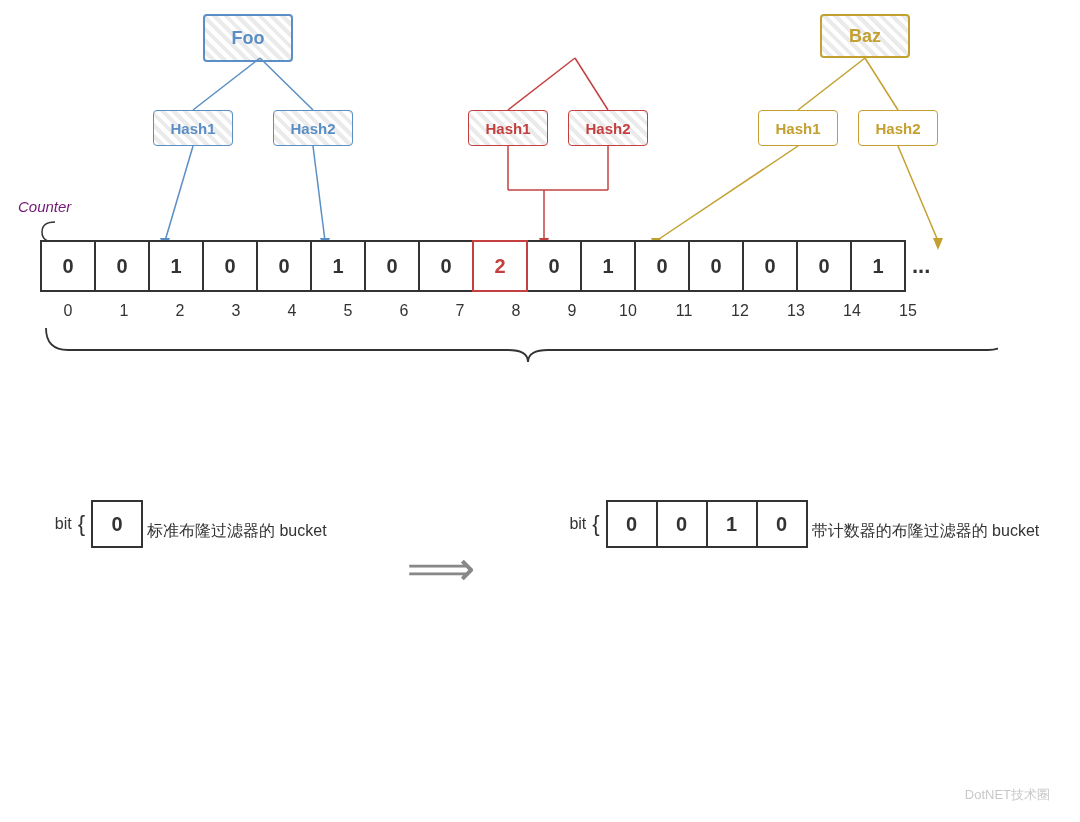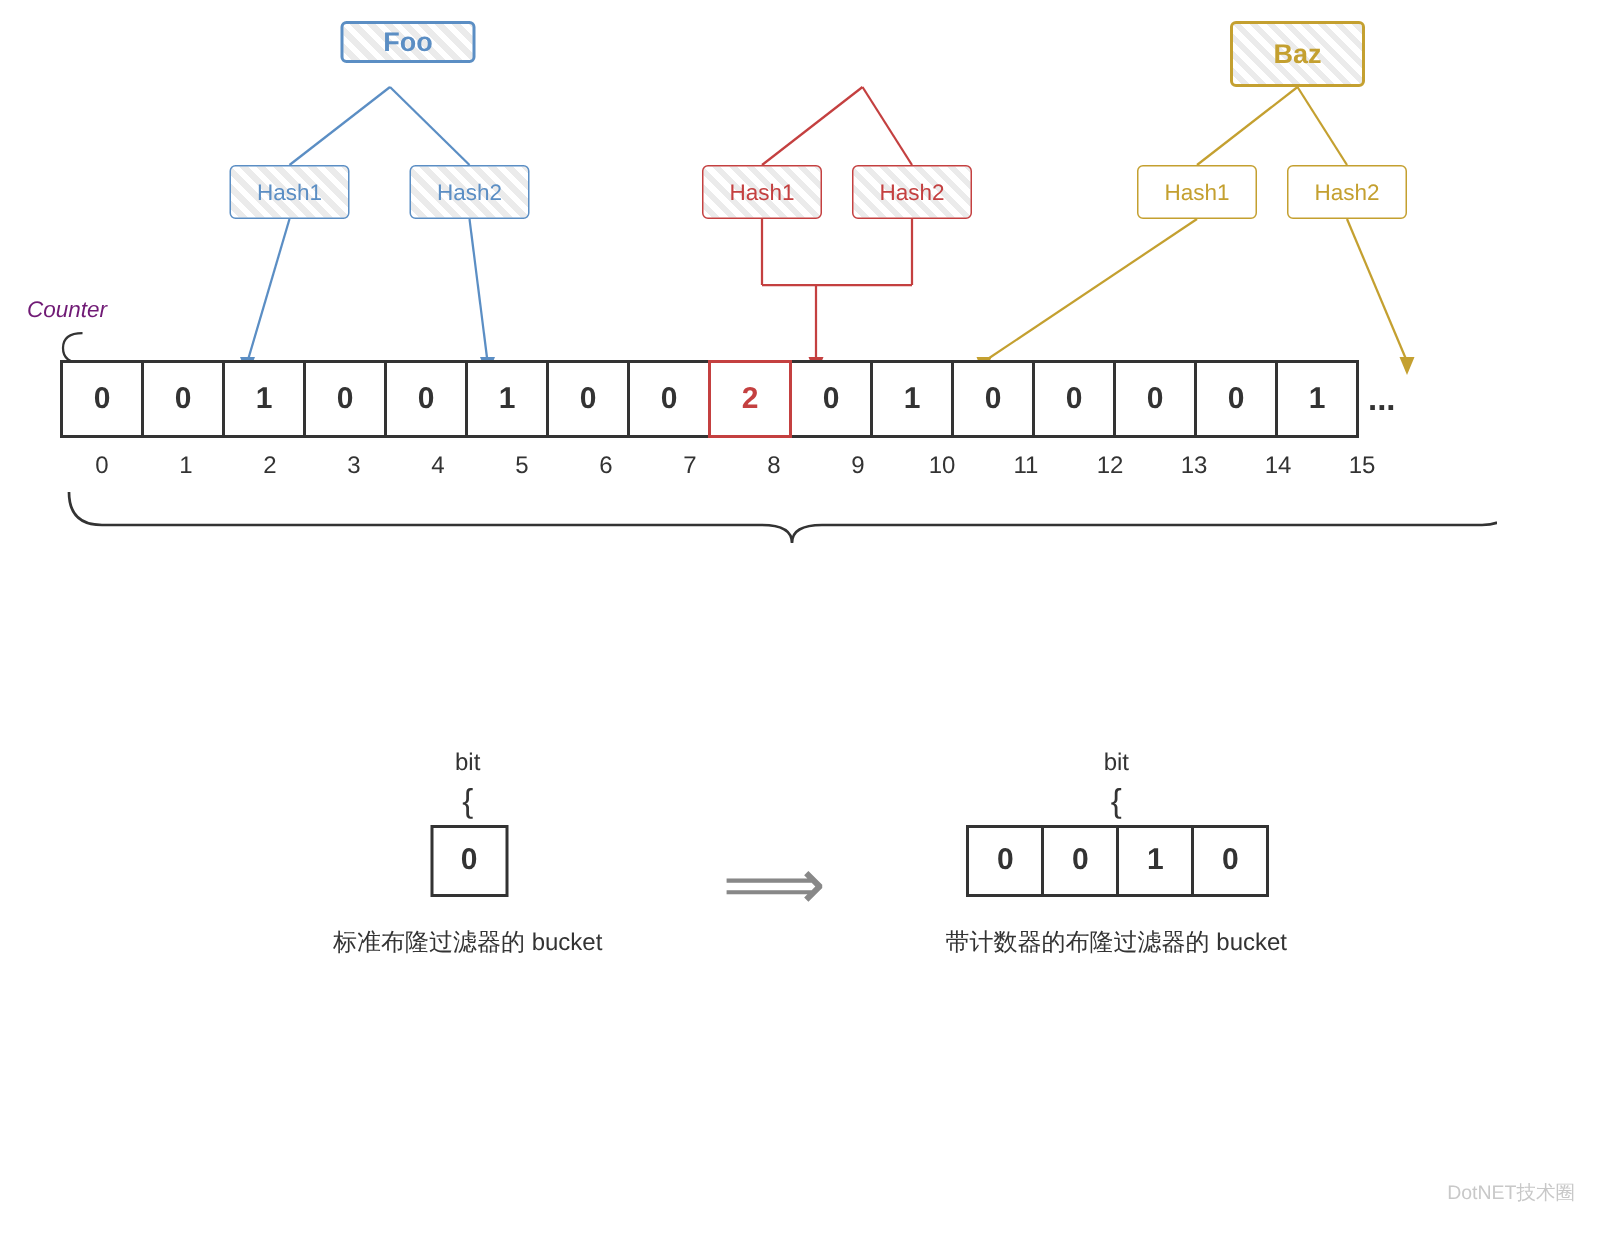--- a/index.html
+++ b/index.html
@@ -48,22 +48,22 @@
         rgba(0,0,0,0.08) 4px,
         rgba(0,0,0,0.08) 8px
       );
     }
 
     
     .foo-node {
       border: 2px solid #5b8ec4;
       color: #5b8ec4;
       width: 90px;
-      height: 28px;
-      left: 227px;
+      height: 48px;
+      left: 203px;
       top: 14px;
     }
 
     
     .bar-node {
       border: 2px solid #c44040;
       color: #c44040;
       width: 90px;
       height: 44px;
       left: 530px;
@@ -81,21 +81,21 @@
     }
 
     
     .hash-box {
       position: absolute;
       border-radius: 4px;
       display: flex;
       align-items: center;
       justify-content: center;
       font-size: 15px;
-      font-weight: normal;
+      font-weight: bold;
       background: white;
       width: 80px;
       height: 36px;
     }
 
     .hash-box.hatched {
       background: repeating-linear-gradient(
         45deg,
         transparent,
         transparent 4px,
@@ -207,23 +207,23 @@
       display: flex;
       flex-direction: row;
       justify-content: center;
       align-items: flex-start;
       gap: 80px;
       margin-top: 30px;
     }
 
     .bit-diagram {
       display: flex;
-      flex-direction: column;
       align-items: center;
       gap: 6px;
+      margin-left: 14px;
     }
 
     .bit-label {
       font-size: 16px;
       color: #333;
     }
 
     .bit-boxes {
       display: flex;
       flex-direction: row;

